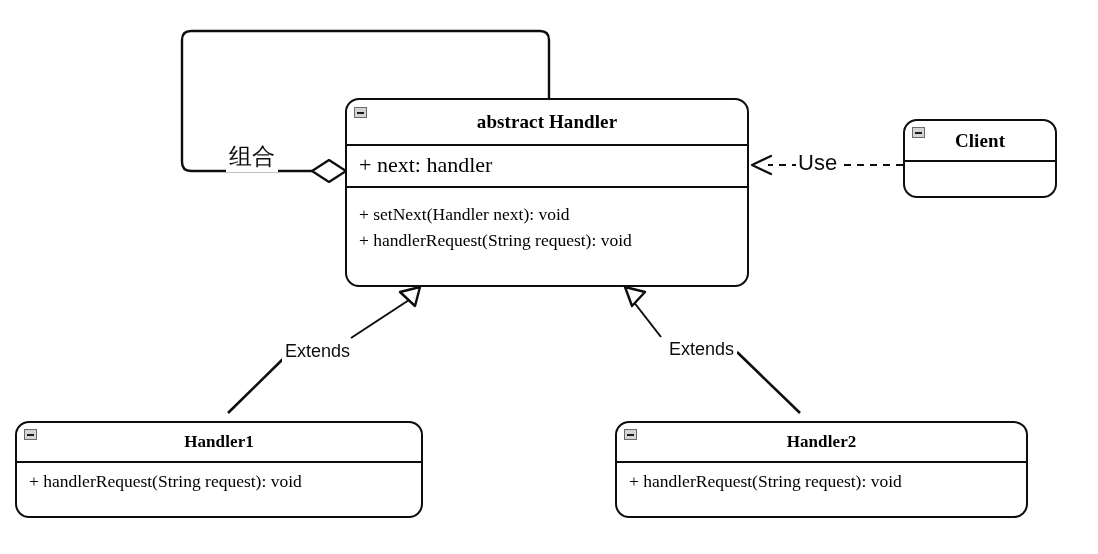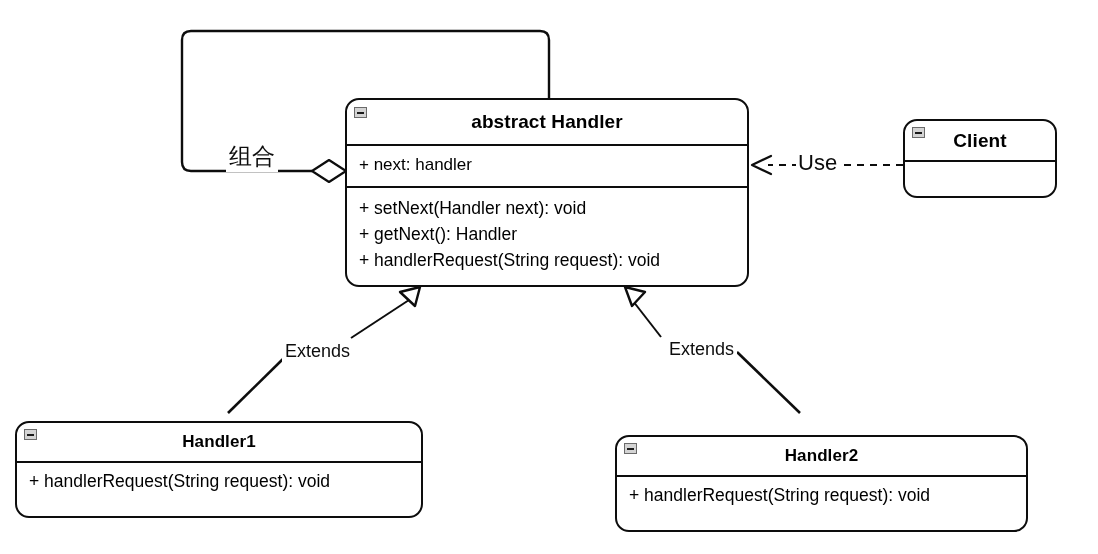--- a/index.html
+++ b/index.html
@@ -26,20 +26,21 @@
   }
 
   
   .uml-class {
     position: absolute;
     box-sizing: border-box;
     background: #ffffff;
     border: 2.2px solid #0d0d0d;
     border-radius: 14px;
     z-index: 5;
+    font-family: Liberation Serif, serif;
   }
   .uml-title {
     position: relative;
     text-align: center;
     font-weight: bold;
     color: #000000;
     letter-spacing: 0.1px;
     white-space: nowrap;
   }
   .divider {
@@ -85,26 +86,26 @@
     font-size: 19px;
     line-height: 44px;
     height: 44px;
   }
   #handler-class .collapse-icon { left: 7px; top: 7px; }
   #handler-attrs {
     height: 42px;
     padding-left: 12px;
   }
   #handler-attrs .uml-member {
-    font-size: 17px;
+    font-size: 22px;
     line-height: 42px;
   }
   #handler-ops {
     padding-left: 12px;
-    padding-top: 9px;
+    padding-top: 15px;
   }
   #handler-ops .uml-member {
     font-size: 17.5px;
     line-height: 26px;
   }
 
   
   #client-class {
     left: 903px;
     top: 119px;
@@ -134,21 +135,21 @@
     line-height: 41px;
   }
   #handler1-class {
     left: 15px;
     top: 421px;
     width: 408px;
     height: 97px;
   }
   #handler2-class {
     left: 615px;
-    top: 435px;
+    top: 421px;
     width: 413px;
     height: 97px;
   }
 
   
   .edge-label {
     position: absolute;
     color: #0d0d0d;
     white-space: nowrap;
     background: #ffffff;
@@ -213,21 +214,20 @@
   <div class="uml-class" id="handler-class">
     <div class="collapse-icon"></div>
     <div class="uml-title">abstract Handler</div>
     <div class="divider" style="top:44px;"></div>
     <div class="uml-section" id="handler-attrs">
       <div class="uml-member">+ next: handler</div>
     </div>
     <div class="divider" style="top:86px;"></div>
     <div class="uml-section" id="handler-ops">
       <div class="uml-member">+ setNext(Handler next): void</div>
-      <div class="uml-member">+ getNext():  Handler</div>
       <div class="uml-member">+ handlerRequest(String request): void</div>
     </div>
   </div>
 
   <div class="uml-class" id="client-class">
     <div class="collapse-icon"></div>
     <div class="uml-title">Client</div>
     <div class="divider" style="top:39px;"></div>
     <div class="uml-section" id="client-body"></div>
   </div>

